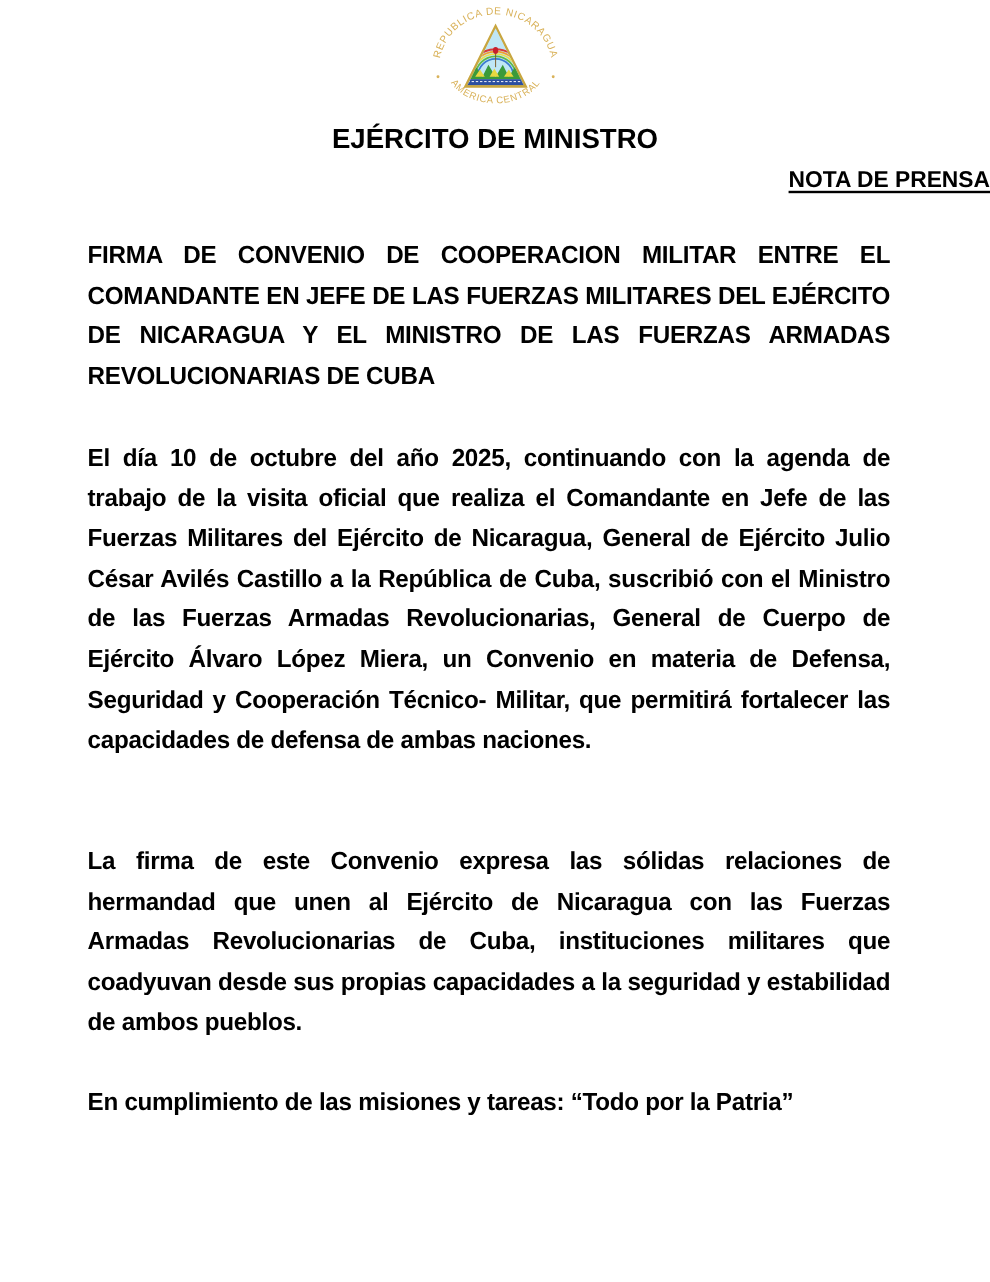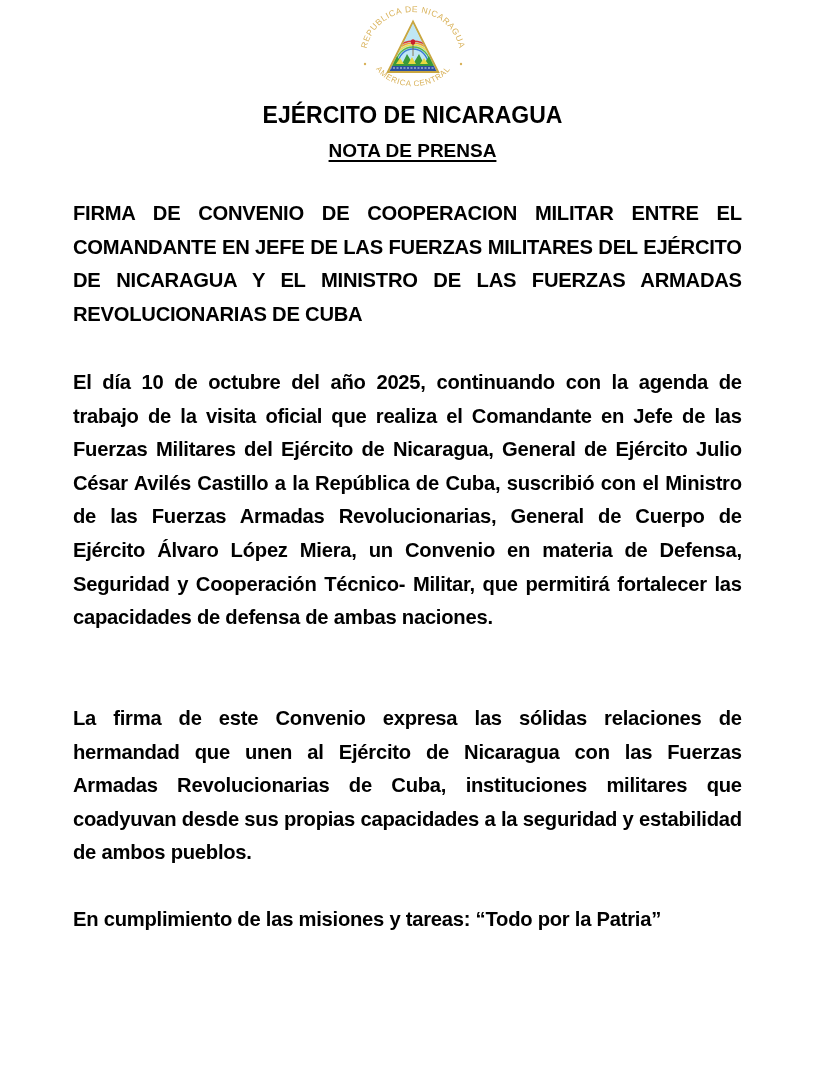--- a/index.html
+++ b/index.html
@@ -5,21 +5,21 @@
     html, body { margin: 0; padding: 0; background: #ffffff; }
     body { width: 825px; height: 1068px; position: relative; overflow: hidden; }
     .page { position: absolute; left: 0; top: 0; width: 825px; height: 1068px; background: #ffffff; color: #000000; }
     .seal { position: absolute; left: 352px; top: 4px; width: 122px; height: 92px; }
     .seal svg { width: 122px; height: 92px; display: block; }
     .org-title {
       position: absolute; left: 0; width: 825px; top: 99px; text-align: center;
       font-family: "Liberation Sans", sans-serif; font-weight: bold; font-size: 23px; line-height: 32px;
     }
     .doc-type {
-      position: absolute; left: 0; width: 825px; top: 137px; text-align: center;
+      position: absolute; left: 0; width: 825px; top: 137px; text-align: right;
       font-family: "Liberation Sans", sans-serif; font-weight: bold; font-size: 19px; line-height: 28px;
       text-decoration: underline; text-decoration-thickness: 2px; text-underline-offset: 3px;
     }
     .block {
       position: absolute; left: 73px; width: 679px;
       font-family: "Liberation Sans", sans-serif; font-weight: bold; font-size: 20.5px;
       line-height: 33.6px; text-align: justify; letter-spacing: -0.25px;
       transform: scaleX(0.985); transform-origin: left top;
     }
     .headline { top: 196px; }
@@ -61,21 +61,21 @@
         <line x1="61" y1="40" x2="61" y2="52" stroke="#7a5a2a" stroke-width="0.8"></line>
         <ellipse cx="61" cy="38" rx="2.2" ry="2.8" fill="#c81e2c"></ellipse>
         <path d="M 38 62 L 45 52 L 50 60 L 55 50 L 61 60 L 67 50 L 72 60 L 77 52 L 84 62 Z" fill="#3a9a3a"></path>
         <path d="M 44 60 L 48 54 L 52 60 Z M 56 60 L 60 53 L 64 60 Z M 68 60 L 72 54 L 76 60 Z" fill="#e8d840"></path>
         <rect x="30" y="62" width="62" height="8" fill="#2c4fa0"></rect>
         <path d="M 34 64 h 54" stroke="#ffffff" stroke-width="0.8" stroke-dasharray="2 1.5"></path>
       </g>
     </svg>
   </div>
 
-  <div class="org-title">EJÉRCITO DE NICARAGUA</div>
+  <div class="org-title">EJÉRCITO DE MINISTRO</div>
   <div class="doc-type">NOTA DE PRENSA</div>
 
   <div class="block headline">FIRMA DE CONVENIO DE COOPERACION MILITAR ENTRE EL COMANDANTE EN JEFE DE LAS FUERZAS MILITARES DEL EJÉRCITO DE NICARAGUA Y EL MINISTRO DE LAS FUERZAS ARMADAS REVOLUCIONARIAS DE CUBA</div>
   <div class="block p1">El día 10 de octubre del año 2025, continuando con la agenda de trabajo de la  visita oficial que realiza el Comandante en Jefe de las Fuerzas Militares del Ejército de Nicaragua, General de Ejército Julio César Avilés Castillo a la República de Cuba, suscribió con el Ministro de las Fuerzas Armadas Revolucionarias, General de Cuerpo de Ejército Álvaro López Miera, un Convenio en materia de Defensa, Seguridad y Cooperación Técnico- Militar, que permitirá fortalecer las capacidades de defensa de ambas naciones.</div>
   <div class="block p2">La firma de este Convenio expresa las sólidas relaciones de hermandad que unen al Ejército de Nicaragua con las Fuerzas Armadas Revolucionarias de Cuba, instituciones militares que coadyuvan desde sus propias capacidades a la seguridad y estabilidad de ambos pueblos.</div>
   <div class="block p3">En cumplimiento de las misiones y tareas: “Todo por la Patria”</div>
 
 </div>
 
 </body></html>

